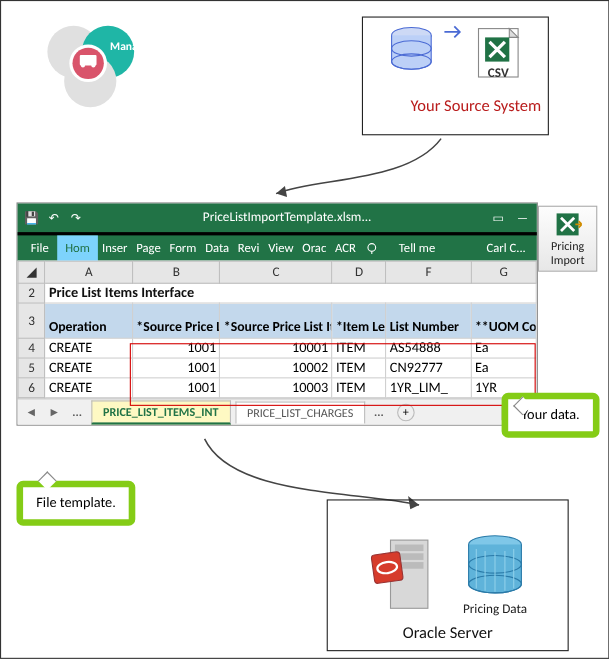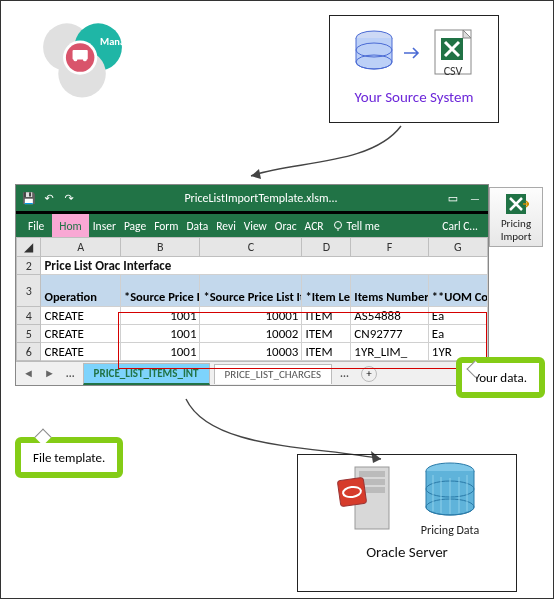--- a/index.html
+++ b/index.html
@@ -17,22 +17,22 @@
   
   .manage-icon { position: absolute; left: 22px; top: 10px; width: 120px; height: 95px; }
 
   
   .source-box {
     position: absolute; right: 54px; top: 14px;
     width: 170px; height: 108px;
     border: 1px solid #222; padding: 6px;
     text-align: center;
   }
-  .source-box .icons { display:flex; justify-content:center; align-items:center; gap:6px; height:62px; }
-  .source-box .label { font-size: 15px; font-weight: 500; color: #6d28d9; margin-top:4px;}
+  .source-box .icons { display:flex; justify-content:center; align-items:flex-start; gap:6px; height:62px;font-weight:bold; }
+  .source-box .label { font-size: 15px; font-weight: 500; color: #b91c1c; margin-top:4px;text-align:right;}
   .csv-label { font-size:12px; color:#333; margin-top:2px;}
 
   
   .arrow { position:absolute; pointer-events:none; }
 
   
   .excel {
     position: absolute; left: 14px; top: 183px;
     width: 474px; border: 1px solid #888;
     background: #fff;
@@ -47,23 +47,23 @@
   .excel-titlebar .sys { display:flex; gap:8px; }
   .qat-btn, .sys-btn { width:14px; height:14px; display:inline-flex; align-items:center; justify-content:center; color:#fff; font-size:11px; }
 
   .excel-ribbon {
     background: #217346; color:#fff; height:26px;
     display:flex; align-items:center; font-size:11.5px;
     padding: 0 4px; gap:0;
     border-top: 3px solid #000000;
   }
   .ribbon-tab { padding: 4px 4px; color:#fff; white-space:nowrap; }
-  .ribbon-tab.home { background:#f9a8d4; color:#217346; padding:5px 7px;text-align:center; }
+  .ribbon-tab.home { background:#7dd3fc; color:#217346; padding:5px 7px;text-align:center; }
   .ribbon-tab.file { padding:4px 8px; }
-  .ribbon-tell { display:flex; align-items:center; gap:3px; margin-left:4px;}
+  .ribbon-tell { display:flex; align-items:center; gap:19px; margin-left:4px;}
   .ribbon-user { margin-left:auto; padding:4px 6px;}
 
   .sheet-scroll { background:#fff; }
   .sheet { border-collapse: collapse; width:100%; table-layout:fixed; }
   .col-rowhdr { width: 24px; }
   .col-A { width: 78px; } .col-B { width: 78px; } .col-C { width: 100px; }
   .col-D { width: 48px; } .col-F { width: 76px; } .col-G { width: 58px; }
   .sheet th.colhdr { background:#e6e6e6; border:1px solid #bfbfbf; font-weight:400; font-size:12px; color:#333; padding:2px 0; }
   .sheet th.rowhdr { background:#e6e6e6; border:1px solid #bfbfbf; font-weight:400; text-align:center; font-size:12px; color:#333;}
   .sheet td { border:1px solid #d0d0d0; padding:1px 3px; font-size:13px; height:18px; white-space:nowrap; overflow:hidden;}
@@ -78,39 +78,39 @@
     pointer-events:none;
   }
 
   .sheet-tabs {
     display:flex; align-items:center; height:24px;
     border-top:1px solid #bbb; background:#f0f0f0; font-size:11px;
     padding: 0 4px; gap:4px;
   }
   .sheet-tabs .nav { color:#666; padding:0 3px; }
   .sheet-tab { padding:3px 10px; border:1px solid #bbb; border-bottom:none; background:#fff; color:#555; white-space:nowrap;}
-  .sheet-tab.active { color:#217346; font-weight:bold; border-bottom:2px solid #217346; background:#7dd3fc;}
+  .sheet-tab.active { color:#217346; font-weight:bold; border-bottom:2px solid #217346; background:#fef9c3;}
   .sheet-tab.dots { border:none; background:transparent; padding:3px 4px; font-weight:bold;}
   .sheet-tabs .plus { border:1px solid #bbb; border-radius:50%; width:16px; height:16px; display:inline-flex; align-items:center; justify-content:center; margin-left:4px;}
   .sheet-tabs .scroll-right { margin-left:auto; width:28px; display:flex; justify-content:flex-end; gap:2px;}
   .scroll-box { width:14px; height:14px; border:1px solid #aaa; display:inline-block;}
 
   
   .pricing-import {
     position:absolute; right:10px; top:186px; width:54px; height:60px;
     border:1px solid #aaa; background: linear-gradient(#fdfdfd,#e7e7e7);
     display:flex; flex-direction:column; align-items:center; justify-content:center;
     font-size:11px; text-align:center; color:#222;
     padding:3px;
   }
 
   
   .oracle-box {
     position:absolute; left:296px; top:453px; width:220px; height:138px;
-    border:1px solid #222; padding:0; text-align:center;
+    border:1px solid #222; padding:24px; text-align:center;
   }
   .oracle-box .icons { display:flex; justify-content:center; align-items:flex-end; gap:14px; height:82px;}
   .oracle-box .pd-label { font-size:12px; color:#222; margin-top:0;}
   .oracle-box .title { font-size:15px; font-weight:500; color:#111; margin-top:6px;}
 
   
   .callout {
     position:absolute; background:#fff; border:6px solid #84cc16; border-radius:6px;
     padding:7px 12px; font-size:13px; color:#000000;
   }
@@ -219,29 +219,29 @@
         <th class="colhdr">◢</th>
         <th class="colhdr">A</th>
         <th class="colhdr">B</th>
         <th class="colhdr">C</th>
         <th class="colhdr">D</th>
         <th class="colhdr">F</th>
         <th class="colhdr">G</th>
       </tr>
       <tr>
         <th class="rowhdr">2</th>
-        <td colspan="6" class="merge-title">Price List Orac Interface</td>
+        <td colspan="6" class="merge-title">Price List Items Interface</td>
       </tr>
       <tr class="hdr-row">
         <th class="rowhdr">3</th>
         <td>Operation</td>
         <td>*Source Price List ID</td>
         <td>*Source Price List Item ID</td>
         <td>*Item Level</td>
-        <td>Items Number</td>
+        <td>List Number</td>
         <td>**UOM Code</td>
       </tr>
       <tr>
         <th class="rowhdr">4</th>
         <td>CREATE</td>
         <td class="num">1001</td>
         <td class="num">10001</td>
         <td>ITEM</td>
         <td>AS54888</td>
         <td>Ea</td>

